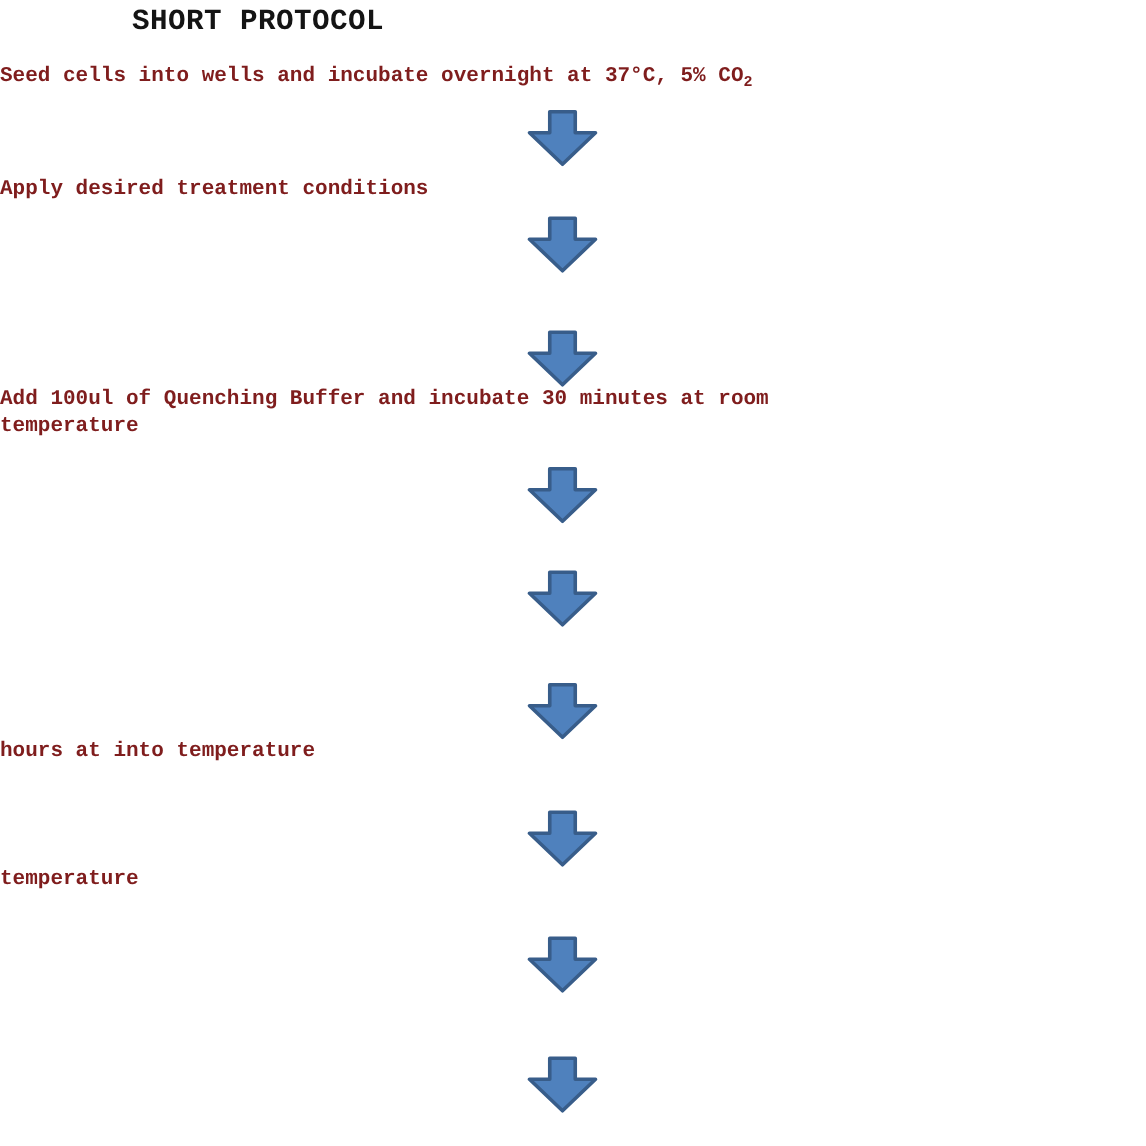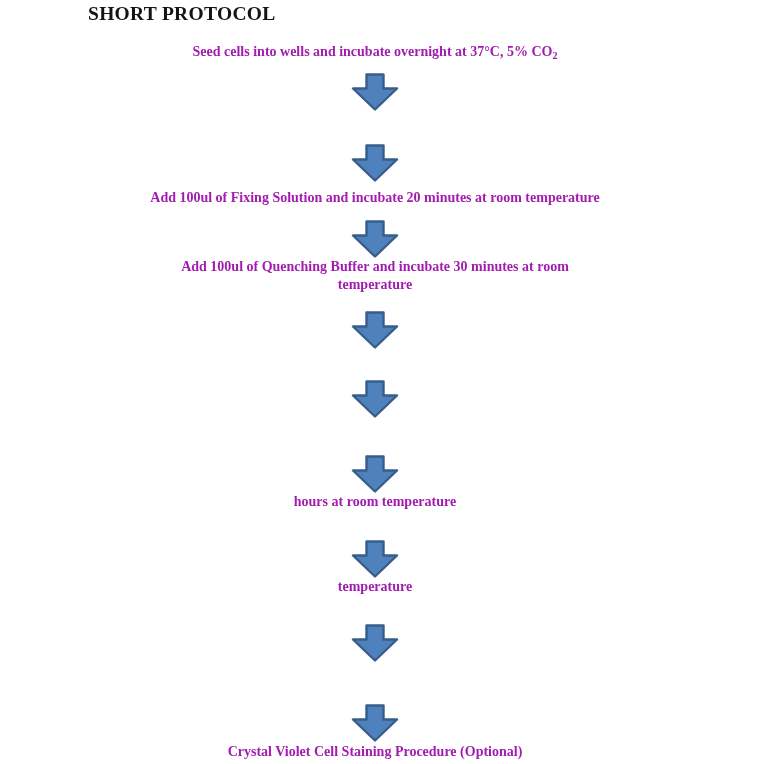--- a/index.html
+++ b/index.html
@@ -2,42 +2,41 @@
 <html><head>
 <meta charset="utf-8">
 <style>
   html, body { margin: 0; padding: 0; background: #ffffff; }
   .page {
     position: relative;
     width: 764px;
     height: 764px;
     background: #ffffff;
     overflow: hidden;
-    font-family: Liberation Serif, serif;
+    font-family: Liberation Mono, monospace;
     color: #1b1b1b;
   }
   .title {
     position: absolute;
     left: 88px;
     top: 3px;
     font-size: 19.5px;
     font-weight: bold;
     letter-spacing: 0.3px;
     color: #141414;
     white-space: nowrap;
   }
   .step {
     position: absolute;
     left: 0;
     width: 750px;
-    text-align: center;
     font-size: 14px;
     font-weight: bold;
     line-height: 17.5px;
-    color: #a21caf;
+    color: #7f1d1d;
   }
   .step .line { white-space: nowrap; }
   .sub {
     font-size: 10px;
     vertical-align: -3px;
   }
   .arrow {
     position: absolute;
     left: 351px;
     width: 48px;
@@ -61,30 +60,30 @@
   <div class="step" style="top:43px">
     <div class="line"><span>Seed cells into wells and incubate overnight at 37°C, 5% CO</span><span class="sub">2</span></div>
   </div>
 
   <div class="arrow" style="top:73px">
     <svg width="48" height="38" viewBox="0 0 48 38">
         <path d="M15.5 1.5 H32.5 V15.5 H46 L24 36.5 L2 15.5 H15.5 Z"></path>
       </svg>
   </div>
 
+  <div class="step" style="top:118px">
+    <div class="line">Apply desired treatment conditions</div>
+  </div>
 
   <div class="arrow" style="top:144px">
     <svg width="48" height="38" viewBox="0 0 48 38">
         <path d="M15.5 1.5 H32.5 V15.5 H46 L24 36.5 L2 15.5 H15.5 Z"></path>
       </svg>
   </div>
 
-  <div class="step" style="top:189px">
-    <div class="line">Add 100ul of Fixing Solution and incubate 20 minutes at room temperature</div>
-  </div>
 
   <div class="arrow" style="top:220px">
     <svg width="48" height="38" viewBox="0 0 48 38">
         <path d="M15.5 1.5 H32.5 V15.5 H46 L24 36.5 L2 15.5 H15.5 Z"></path>
       </svg>
   </div>
 
   <div class="step" style="top:258px">
     <div class="line">Add 100ul of Quenching Buffer and incubate 30 minutes at room</div>
     <div class="line">temperature</div>
@@ -104,21 +103,21 @@
   </div>
 
 
   <div class="arrow" style="top:455px">
     <svg width="48" height="38" viewBox="0 0 48 38">
         <path d="M15.5 1.5 H32.5 V15.5 H46 L24 36.5 L2 15.5 H15.5 Z"></path>
       </svg>
   </div>
 
   <div class="step" style="top:493px">
-    <div class="line">hours at room temperature</div>
+    <div class="line">hours at into temperature</div>
   </div>
 
   <div class="arrow" style="top:540px">
     <svg width="48" height="38" viewBox="0 0 48 38">
         <path d="M15.5 1.5 H32.5 V15.5 H46 L24 36.5 L2 15.5 H15.5 Z"></path>
       </svg>
   </div>
 
   <div class="step" style="top:578px">
     <div class="line">temperature</div>
@@ -130,17 +129,14 @@
       </svg>
   </div>
 
 
   <div class="arrow" style="top:704px">
     <svg width="48" height="38" viewBox="0 0 48 38">
         <path d="M15.5 1.5 H32.5 V15.5 H46 L24 36.5 L2 15.5 H15.5 Z"></path>
       </svg>
   </div>
 
-  <div class="step" style="top:743px">
-    <div class="line">Crystal Violet Cell Staining Procedure (Optional)</div>
-  </div>
 
 </div>
 
 </body></html>

